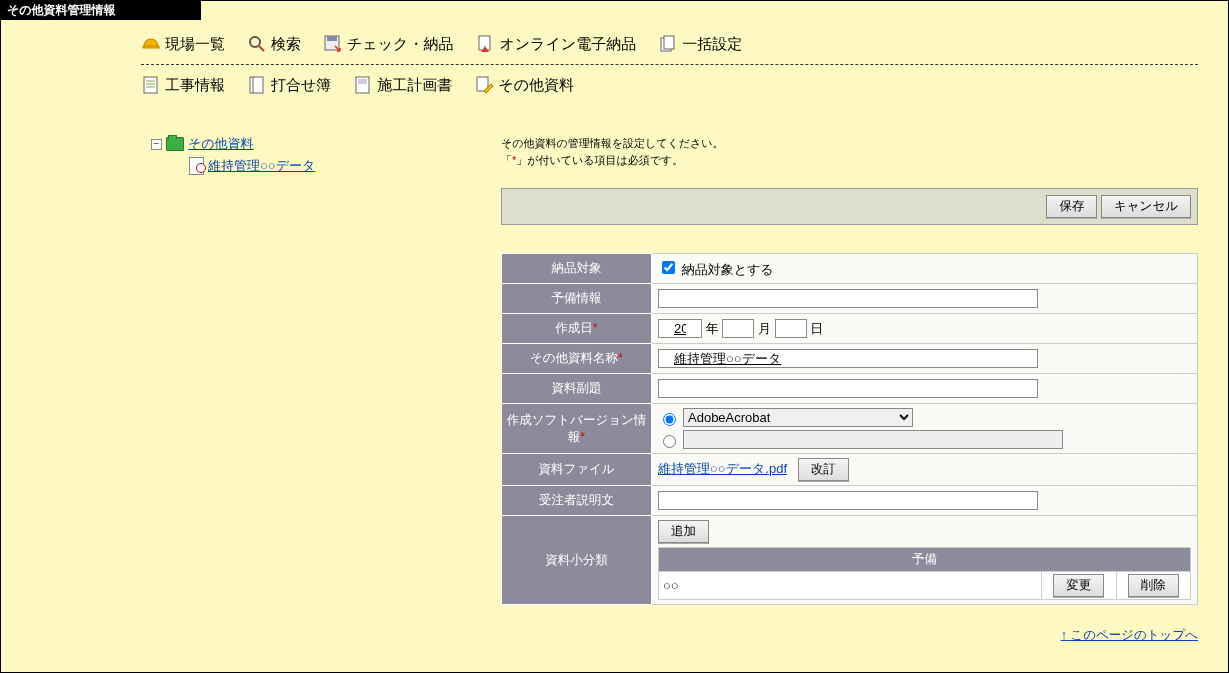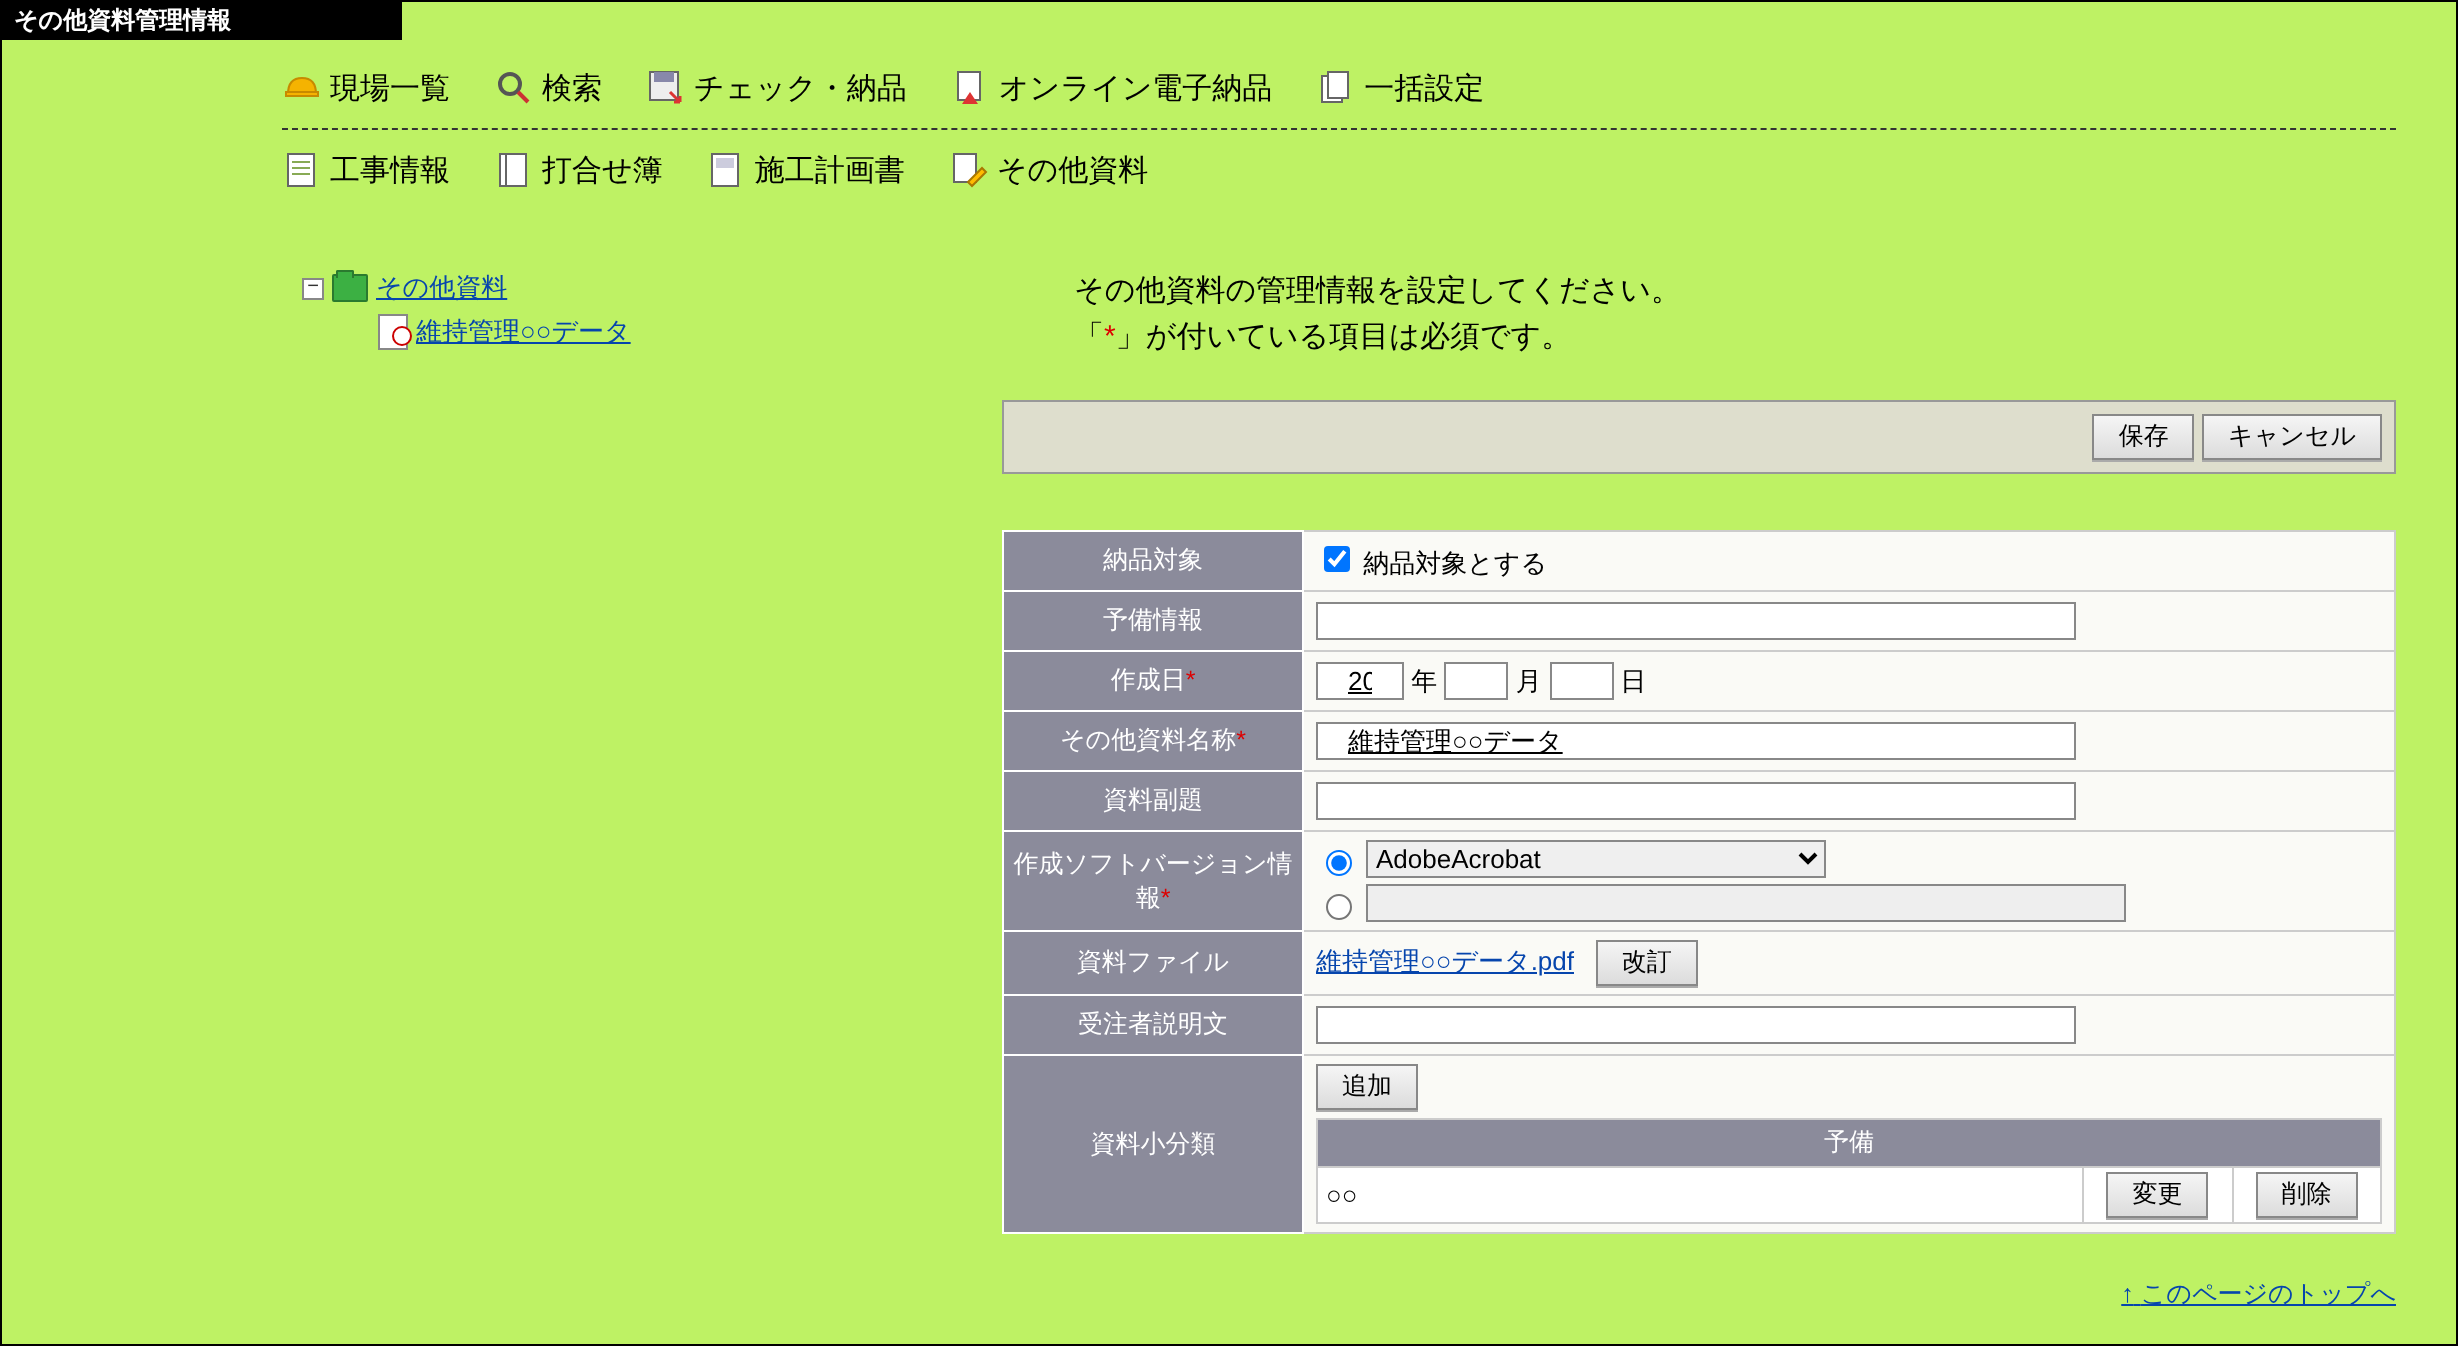--- a/index.html
+++ b/index.html
@@ -1,30 +1,30 @@
 <!DOCTYPE html>
 <html><head>
 <meta charset="utf-8">
 <style>
   * { box-sizing: border-box; }
   body { margin:0; font-family:"MS PGothic","Meiryo",sans-serif; font-size:13px; background:#fff; color:#000; }
-  .app { width:1229px; height:673px; border:1px solid #000; position:relative; background:#bef264; }
+  .app { width:1229px; height:673px; border:1px solid #000; position:relative; background:#fef9c3; }
   .titlebar { background:#000; color:#fff; font-weight:bold; padding:1px 6px; width:200px; font-size:12px; }
   .content { padding:10px 30px 10px 140px; }
   .toolbar-row { display:flex; gap:22px; align-items:center; padding:4px 0; }
   .toolbar-item { display:flex; align-items:center; gap:4px; cursor:pointer; font-size:15px; }
   .toolbar-item .ic { width:20px; height:20px; display:inline-flex; align-items:center; justify-content:center; }
   .dashed-sep { border-top:1.5px dashed #333; margin:6px 0; }
   .main-area { display:flex; gap:40px; margin-top:36px; }
   .tree { flex:0 0 320px; padding-left:10px; }
   .tree-row { display:flex; align-items:center; gap:4px; }
   .tree-row .tog { width:11px;height:11px;border:1px solid #888;display:inline-flex;align-items:center;justify-content:center;font-size:10px;line-height:10px;color:#333;cursor:pointer;background:#fff; }
   .tree-link { color:#0645ad; text-decoration:underline; cursor:pointer; }
   .form-panel { flex:1; }
-  .form-instruction { font-size:15px; line-height:1.5;margin-left:36px; }
+  .form-instruction { font-size:11px; line-height:1.5; }
   .req { color:#d00; }
   .btn-bar { background:#dedecd; border:1px solid #999; padding:6px; text-align:right; margin-top:20px; }
   .btn { background:linear-gradient(#f5f5f5,#dcdcdc); border:1px solid #888; padding:2px 12px; font-size:12.5px; cursor:pointer; font-family:inherit; box-shadow:0 1px 0 #aaa; }
   table.form-tbl { width:100%; border-collapse:collapse;margin-top:28px; }
   table.form-tbl td.lbl { background:#8b8b9b; color:#fff; text-align:center; width:150px; border:1px solid #fff; padding:6px 4px; font-size:12.5px; }
   table.form-tbl td.val { background:#fafaf6; border:1px solid #ccc; padding:4px 6px; }
   input.txt { border:1px solid #888; font-size:13px; padding:1px 15px; font-family:inherit;text-decoration:underline; }
   .lnk { color:#0645ad; text-decoration:underline; cursor:pointer; }
   .sub-tbl { border-collapse:collapse; width:100%; margin-top:4px; }
   .sub-tbl th { background:#8b8b9b; color:#fff; text-align:center; font-weight:normal; padding:3px; border:1px solid #ccc; font-size:12.5px;}

